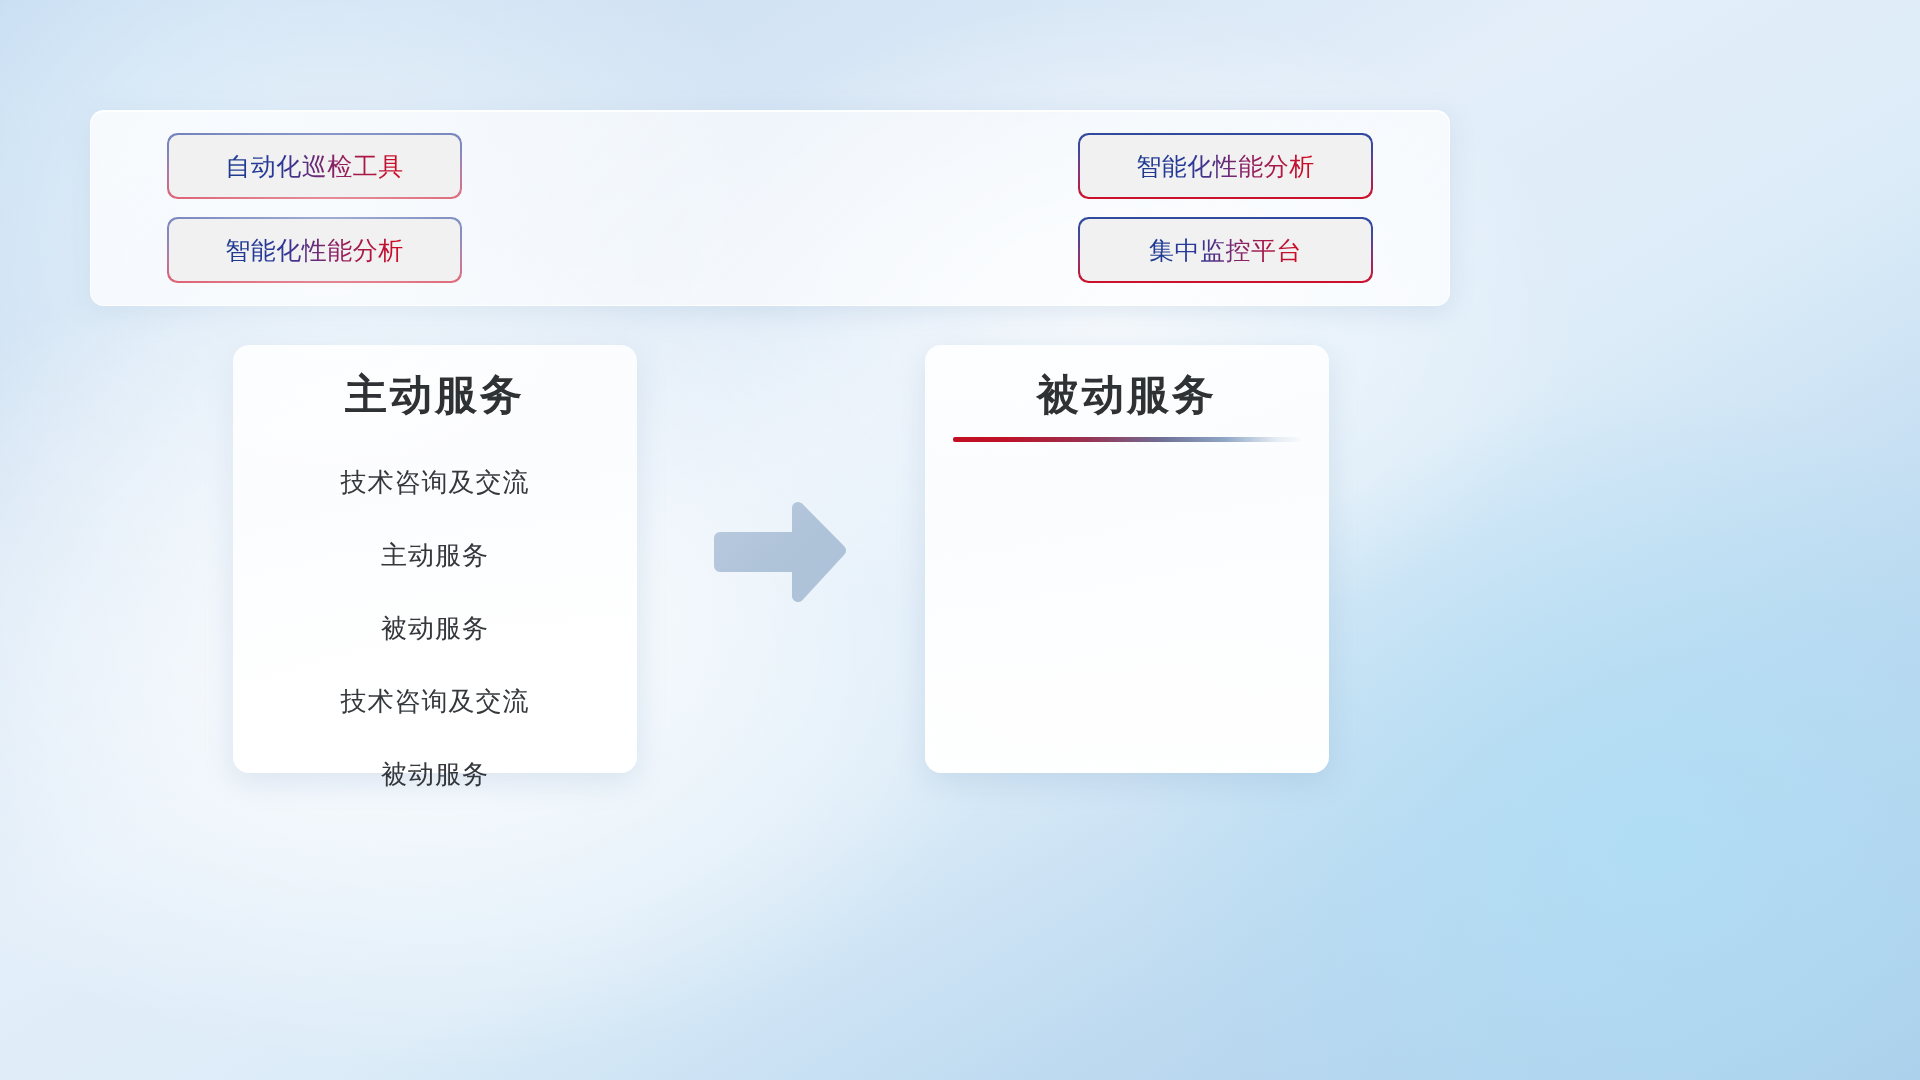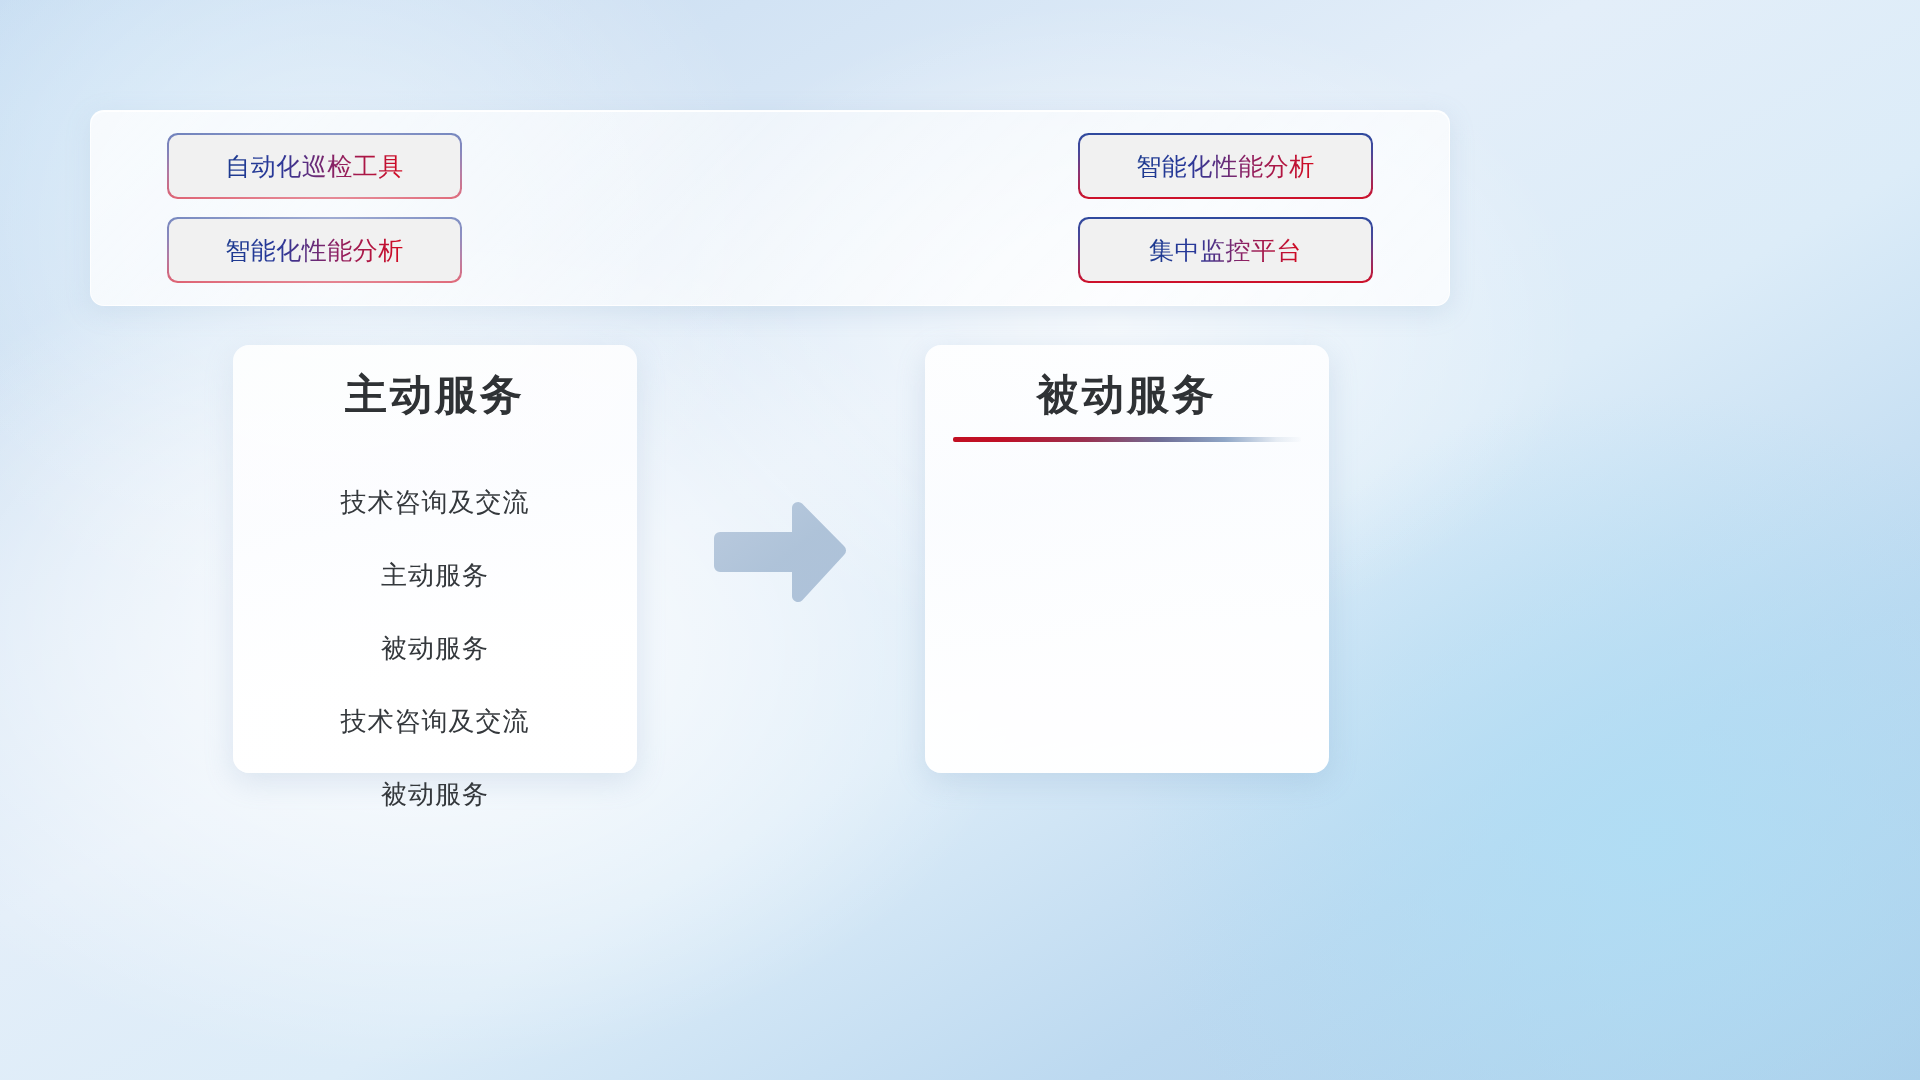--- a/index.html
+++ b/index.html
@@ -166,21 +166,21 @@
     background: linear-gradient(90deg,
         #c20f22 0%,
         #bf1026 14%,
         #9a3150 38%,
         #6f6f97 60%,
         #8fa6c6 78%,
         rgba(190,205,222,0.35) 93%,
         rgba(205,216,230,0.05) 100%);
   }
   .card-list {
-    margin-top: 48px;
+    margin-top: 28px;
     width: 100%;
     display: flex;
     flex-direction: column;
     align-items: center;
     gap: 38px;
     justify-content: flex-end;
   }
   .card-item {
     font-size: 26px;
     color: #34383c;

